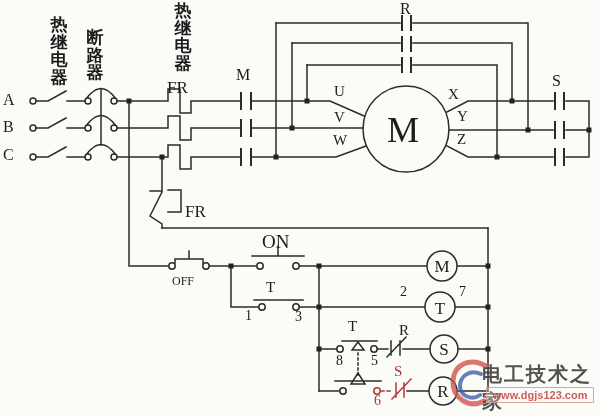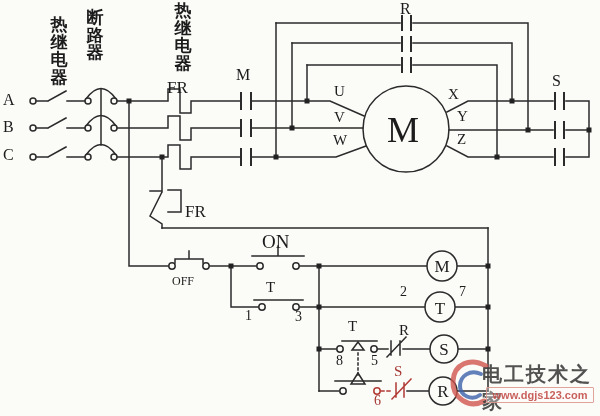--- a/index.html
+++ b/index.html
@@ -201,21 +201,21 @@
       <path d="M486 366 C470 357 454 364 453 381 C452 398 469 409 484 401" stroke="#d0554e" stroke-width="5"></path>
       <path d="M481 374 C470 369 460 376 460 386 C460 396 472 401 480 395" stroke="#3c62aa" stroke-width="4"></path>
     </g>
   </svg>
 
   <span class="lbl" style="left:3px;top:92px;font-size:16px;">A</span>
   <span class="lbl" style="left:3px;top:119px;font-size:16px;">B</span>
   <span class="lbl" style="left:3px;top:147px;font-size:16px;">C</span>
 
   <div class="vtext" style="left:50px;top:16px;">热继电器</div>
-  <div class="vtext" style="left:86px;top:9px;">断路器</div>
+  <div class="vtext" style="left:86px;top:29px;">断路器</div>
   <div class="vtext" style="left:174px;top:2px;">热继电器</div>
   <span class="lbl bold" style="left:167px;top:66px;font-size:17px;">FR</span>
 
   <span class="lbl" style="left:236px;top:67px;font-size:16px;">M</span>
   <span class="lbl" style="left:400px;top:1px;font-size:16px;">R</span>
   <span class="lbl" style="left:552px;top:73px;font-size:16px;">S</span>
 
   <span class="lbl" style="left:334px;top:84px;font-size:15px;">U</span>
   <span class="lbl" style="left:334px;top:110px;font-size:15px;">V</span>
   <span class="lbl" style="left:333px;top:133px;font-size:15px;">W</span>

